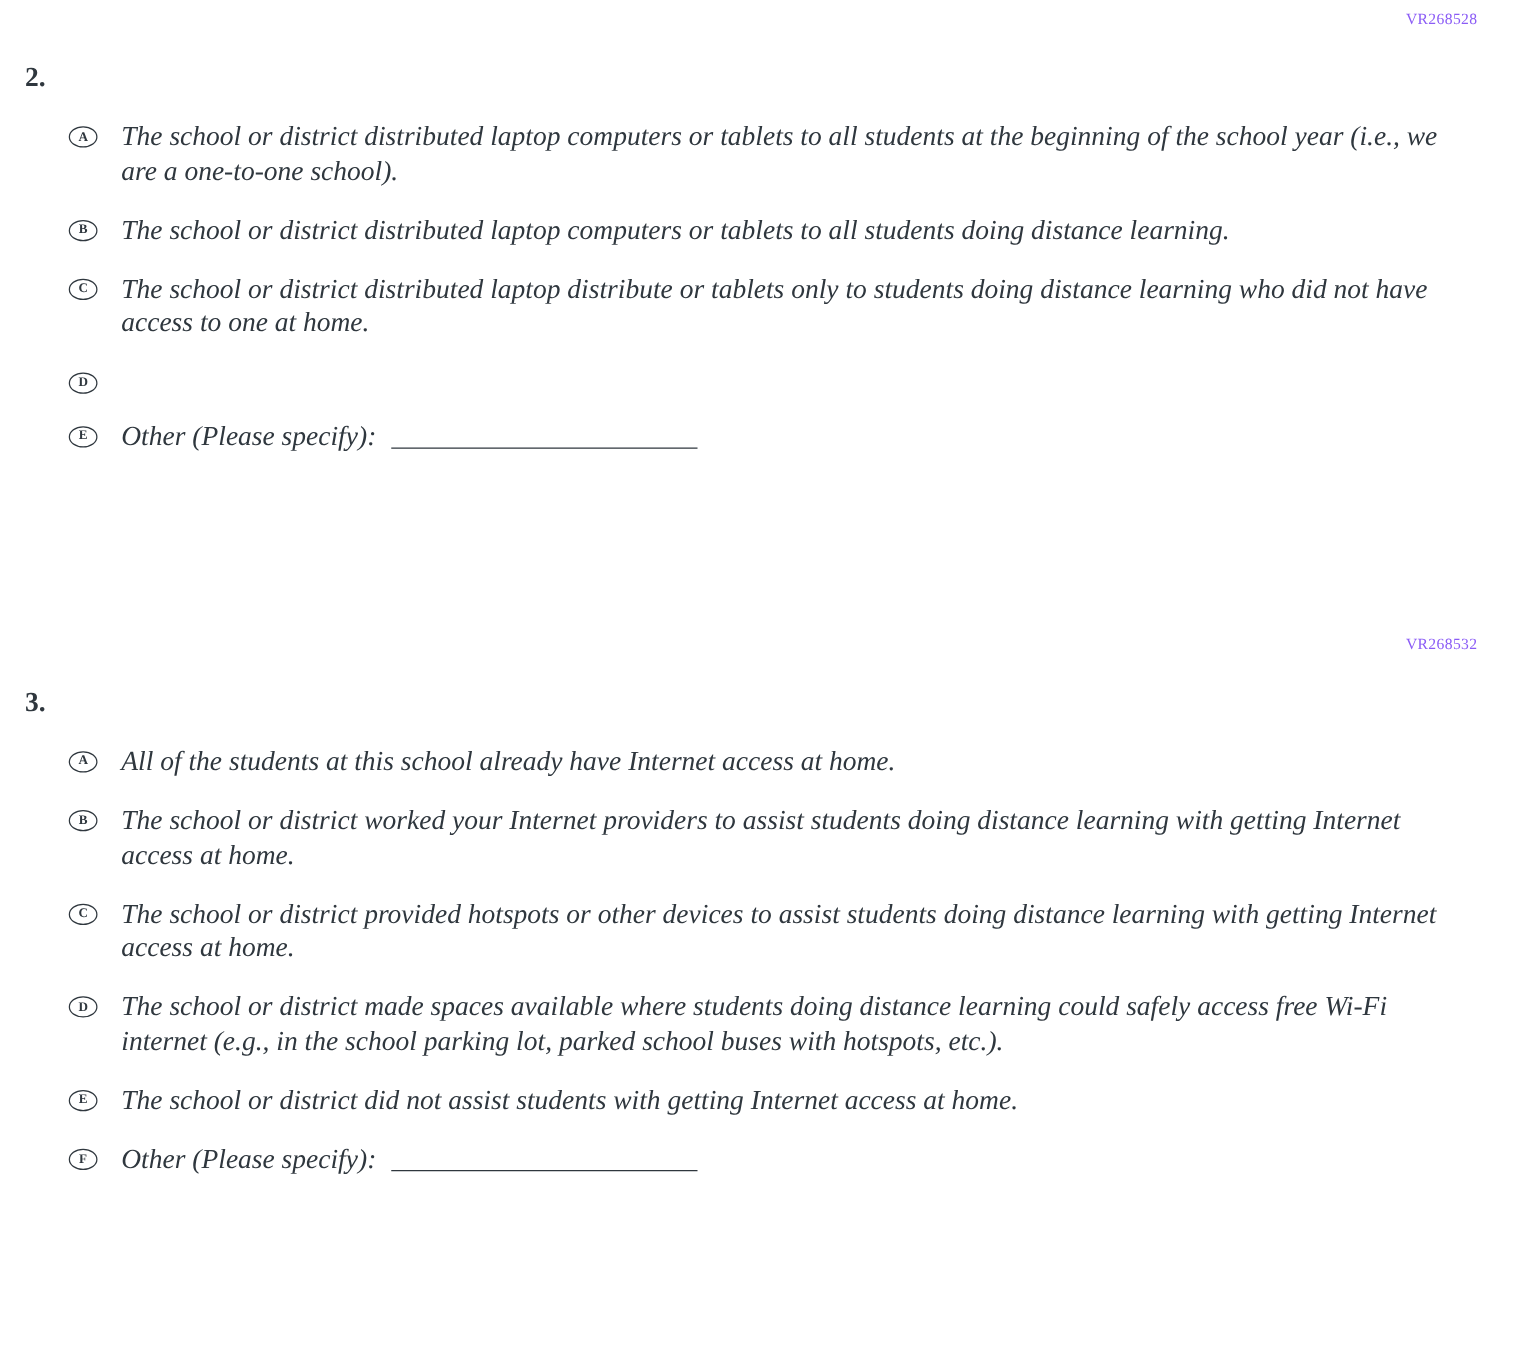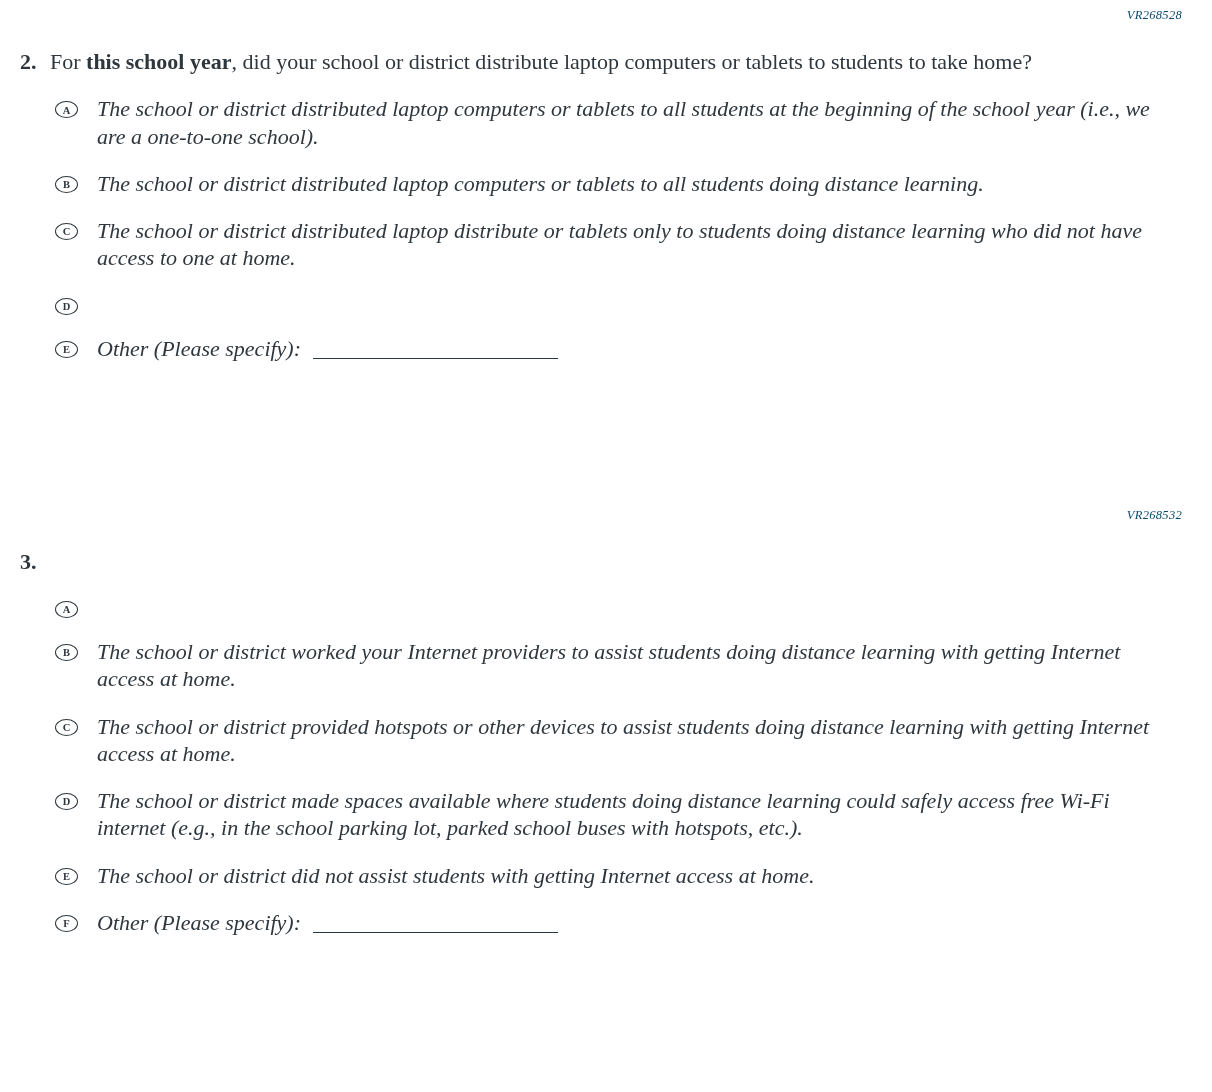--- a/index.html
+++ b/index.html
@@ -12,23 +12,22 @@
   }
   .page {
     width:1212px; height:1092px;
     padding:8px 30px 0 20px;
     position:relative;
   }
   .code-line {
     text-align:right;
     font-size:12.5px;
     letter-spacing:.3px;
-    color:#0c4a6e;
+    color:#8b5cf6;
     height:16px;
-    font-style:italic;
   }
   .q-row {
     display:flex;
     margin-top:24px;
     font-size:22px;
     line-height:1.24;
   }
   .qnum {
     flex:0 0 30px;
     width:30px;
@@ -78,21 +77,20 @@
 </style>
 </head>
 <body>
 
 <div class="page">
 
   <div class="code-line">VR268528</div>
 
   <div class="q-row">
     <span class="qnum">2.</span>
-    <div class="prompt"><span>For </span><b>this school year</b><span>, did your school or district distribute laptop computers or tablets to students to take home?</span></div>
   </div>
 
   <div class="options">
     <div class="option">
       <span class="bubble">
           <span class="bl">A</span>
         </span>
       <span class="opt-text">The school or district distributed laptop computers or tablets to all students at the beginning of the school year (i.e., we are a one-to-one school).</span>
     </div>
     <div class="option">
@@ -127,20 +125,21 @@
 
   <div class="q-row">
     <span class="qnum">3.</span>
   </div>
 
   <div class="options">
     <div class="option">
       <span class="bubble">
           <span class="bl">A</span>
         </span>
+      <span class="opt-text">All of the students at this school already have Internet access at home.</span>
     </div>
     <div class="option">
       <span class="bubble">
           <span class="bl">B</span>
         </span>
       <span class="opt-text">The school or district worked your Internet providers to assist students doing distance learning with getting Internet access at home.</span>
     </div>
     <div class="option">
       <span class="bubble">
           <span class="bl">C</span>

